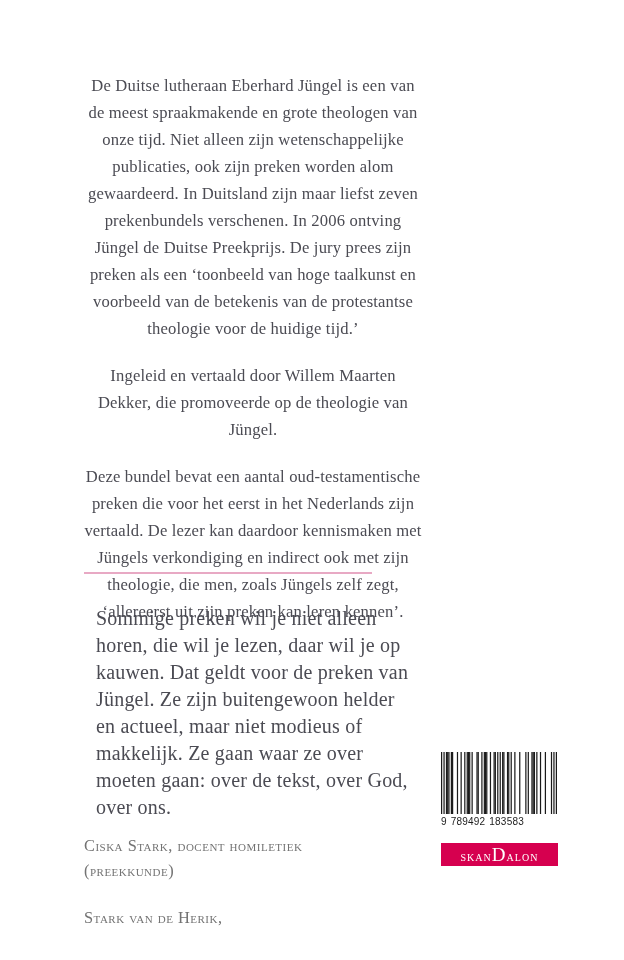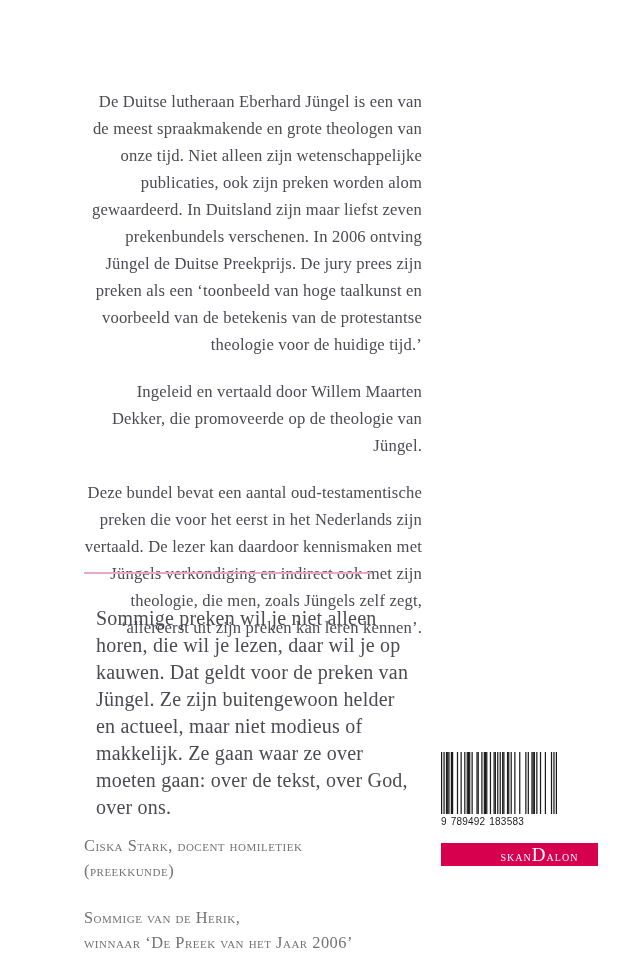--- a/index.html
+++ b/index.html
@@ -28,23 +28,23 @@
     position: absolute;
     left: 84px;
     top: 72px;
     width: 338px;
   }
 
   .para {
     font-size: 16.6px;
     line-height: 27px;
     letter-spacing: 0.01em;
-    margin: 16px 0 20px 0;
+    margin: 0 0 20px 0;
     color: #4b4b53;
-    text-align: right;
+    text-align: center;
   }
   .para:last-child { margin-bottom: 0; }
 
   
   .divider {
     position: absolute;
     left: 84px;
     top: 564px;
     width: 288px;
     height: 2px;
@@ -112,21 +112,20 @@
   .logo-box {
     position: absolute;
     left: 441px;
     top: 843px;
     width: 117px;
     height: 23px;
     background: #d6004f;
     display: flex;
     align-items: center;
     justify-content: center;
-    padding-left: 40px;
   }
   .logo-text {
     color: #ffffff;
     font-family: "Liberation Serif", "DejaVu Serif", serif;
     font-variant: small-caps;
     font-feature-settings: "smcp" 1;
     font-size: 14.5px;
     letter-spacing: 0.07em;
     line-height: 1;
     white-space: nowrap;
@@ -153,22 +152,21 @@
 
   <div class="blurb-col">
 
     <div class="blurb-group">
       <p class="blurb">Sommige preken wil je niet alleen horen, die wil je lezen, daar wil je op kauwen. Dat geldt voor de preken van Jüngel. Ze zijn buitengewoon helder en actueel, maar niet modieus of makkelijk. Ze gaan waar ze over moeten gaan: over de tekst, over God, over ons.</p>
       <p class="attrib">Ciska Stark, docent homiletiek</p>
       <p class="attrib">(preekkunde)</p>
     </div>
 
     <div class="blurb-group">
-      <p class="attrib">Sommige van de Herik,</p>
-      <p class="attrib">winnaar ‘De Preek van het Jaar 2006’</p>
+      <p class="attrib">Stark van de Herik,</p>
     </div>
 
   </div>
 
   <div class="barcode-block">
     <svg class="barcode-bars" viewBox="0 0 116 62" preserveAspectRatio="none" id="barcode-svg">
     <rect x="0.000" y="0" width="1.221" height="62" fill="#1a1a1a"></rect>
         <rect x="2.442" y="0" width="1.221" height="62" fill="#1a1a1a"></rect>
         <rect x="4.884" y="0" width="1.221" height="62" fill="#1a1a1a"></rect>
         <rect x="6.105" y="0" width="1.221" height="62" fill="#1a1a1a"></rect>

